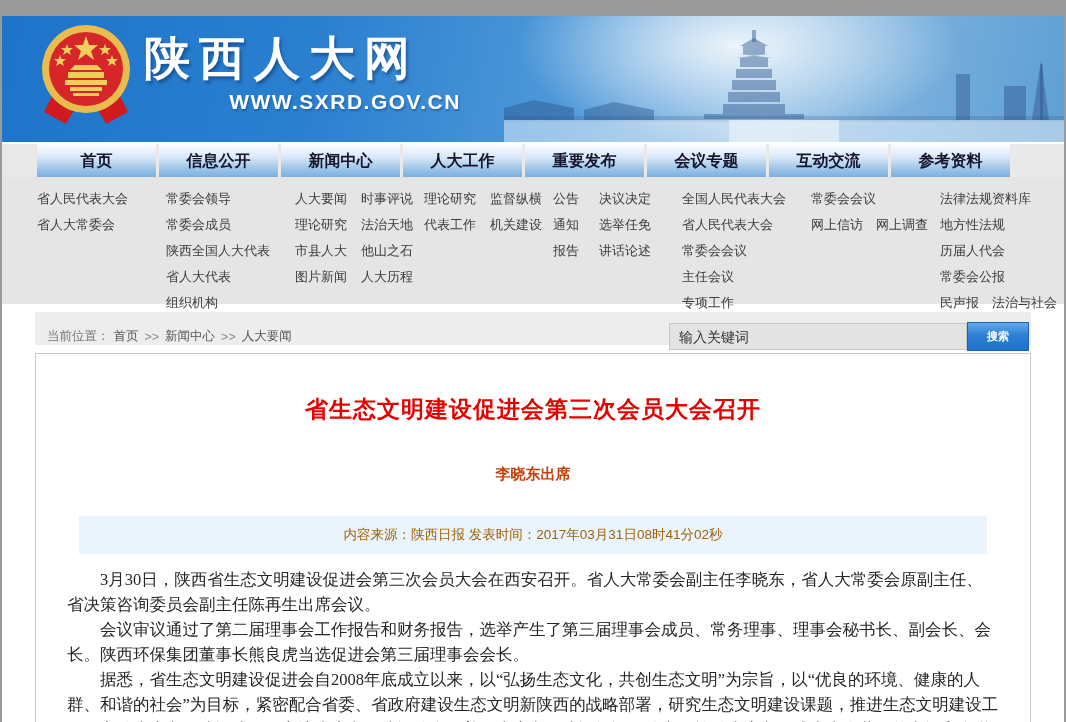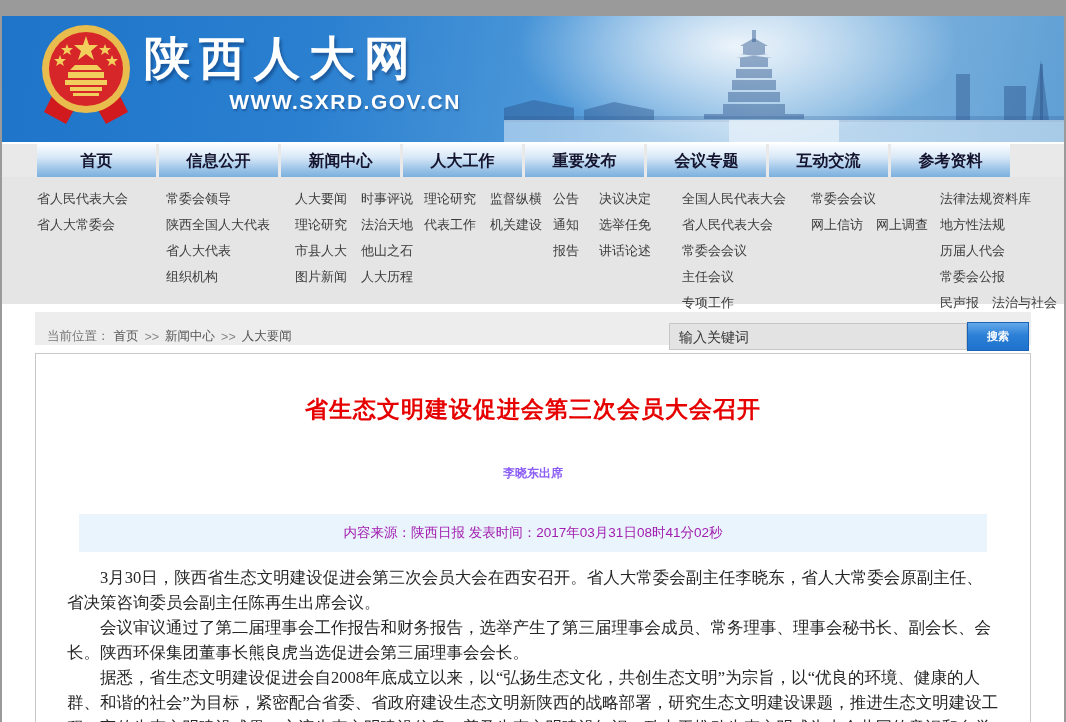--- a/index.html
+++ b/index.html
@@ -62,23 +62,23 @@
     background:linear-gradient(180deg,#63a9ea 0%,#2d80d6 45%,#1f72cc 100%);
     color:#fff; font-size:11px; font-weight:bold; font-family:inherit;
   }
 
   
   .content-box {
     margin:8px 33px 0; border:1px solid #c9c9c9; background:#fff;
     height:378px; padding:40px 31px 0;
   }
   .art-title { text-align:center; color:#e60000; font-size:23px; font-weight:bold; letter-spacing:1px; }
-  .art-subtitle { text-align:center; color:#8b5cf6; font-size:12px; font-weight:bold; margin-top:40px; }
+  .art-subtitle { text-align:center; color:#c2410c; font-size:15px; font-weight:bold; margin-top:40px; }
   .art-meta {
-    margin:32px 12px 0; background:#e9f4fd; color:#a21caf;
+    margin:32px 12px 0; background:#e9f4fd; color:#a16207;
     text-align:center; font-size:13.5px; padding:10px 0;
   }
   .art-body { margin-top:13px; font-family:"Liberation Serif", serif; font-size:16.5px; line-height:25px; color:#262626; }
   .art-body p { text-indent:2em; margin:0; }
 </style>
 </head>
 <body>
 
 <div class="page">
 
@@ -141,20 +141,21 @@
     <div class="nav-btn">参考资料</div>
   </div>
 
   <div class="subnav">
     <div class="sub-col">
       <a>省人民代表大会</a>
       <a>省人大常委会</a>
     </div>
     <div class="sub-col">
       <a>常委会领导</a>
+      <a>常委会成员</a>
       <a>陕西全国人大代表</a>
       <a>省人大代表</a>
       <a>组织机构</a>
     </div>
     <div class="sub-col two">
       <a>人大要闻</a>
       <a>时事评说</a>
       <a>理论研究</a>
       <a>法治天地</a>
       <a>市县人大</a>

